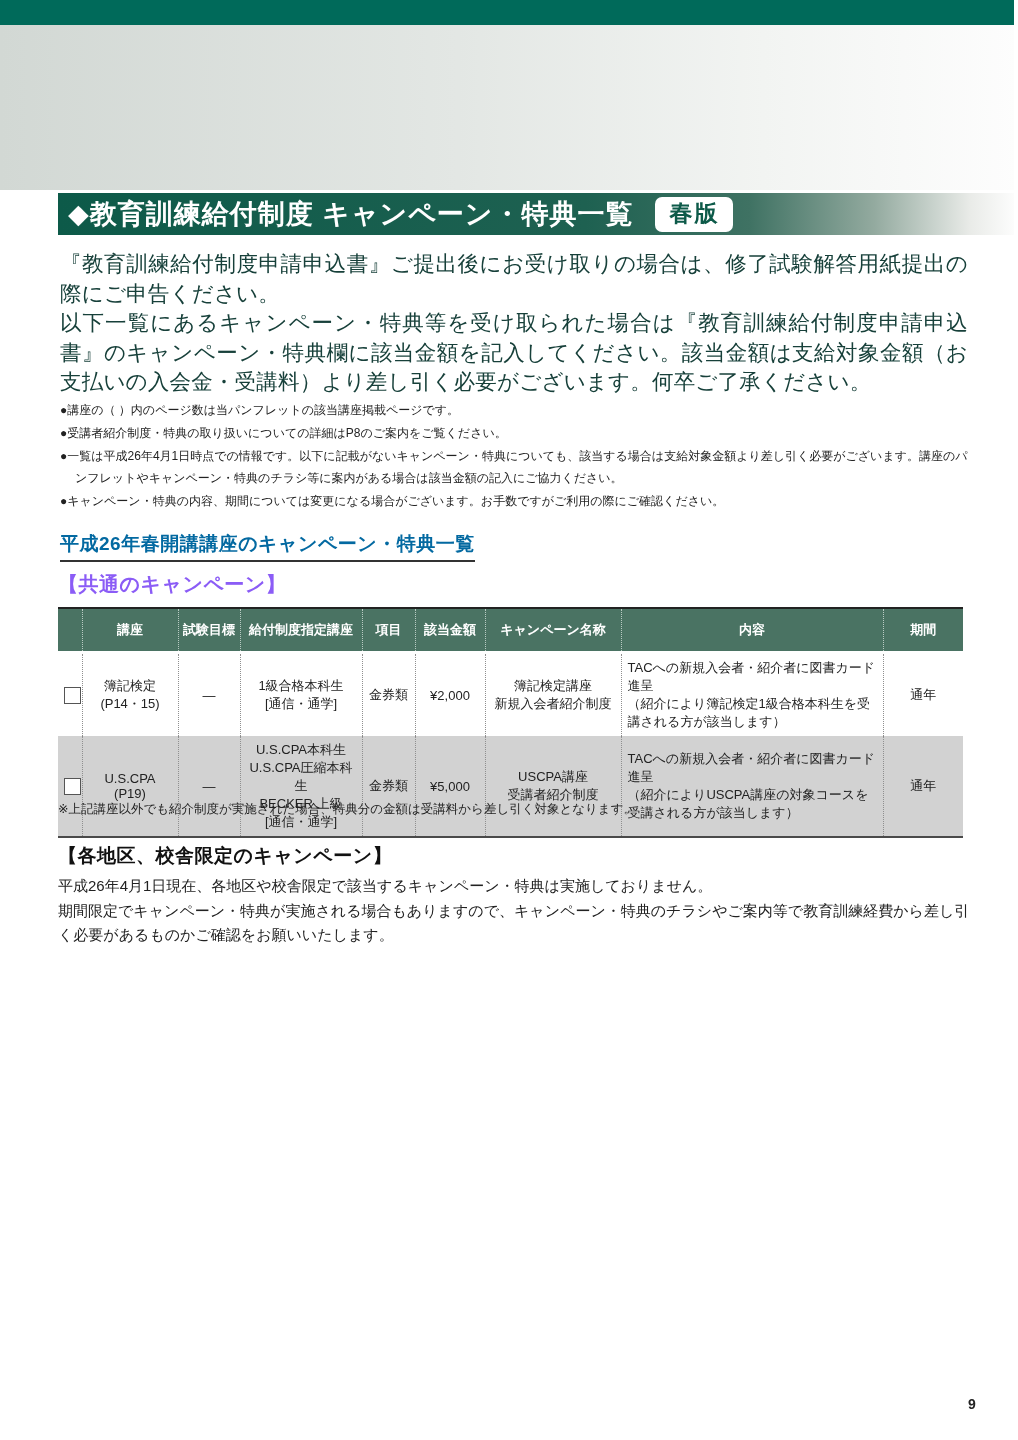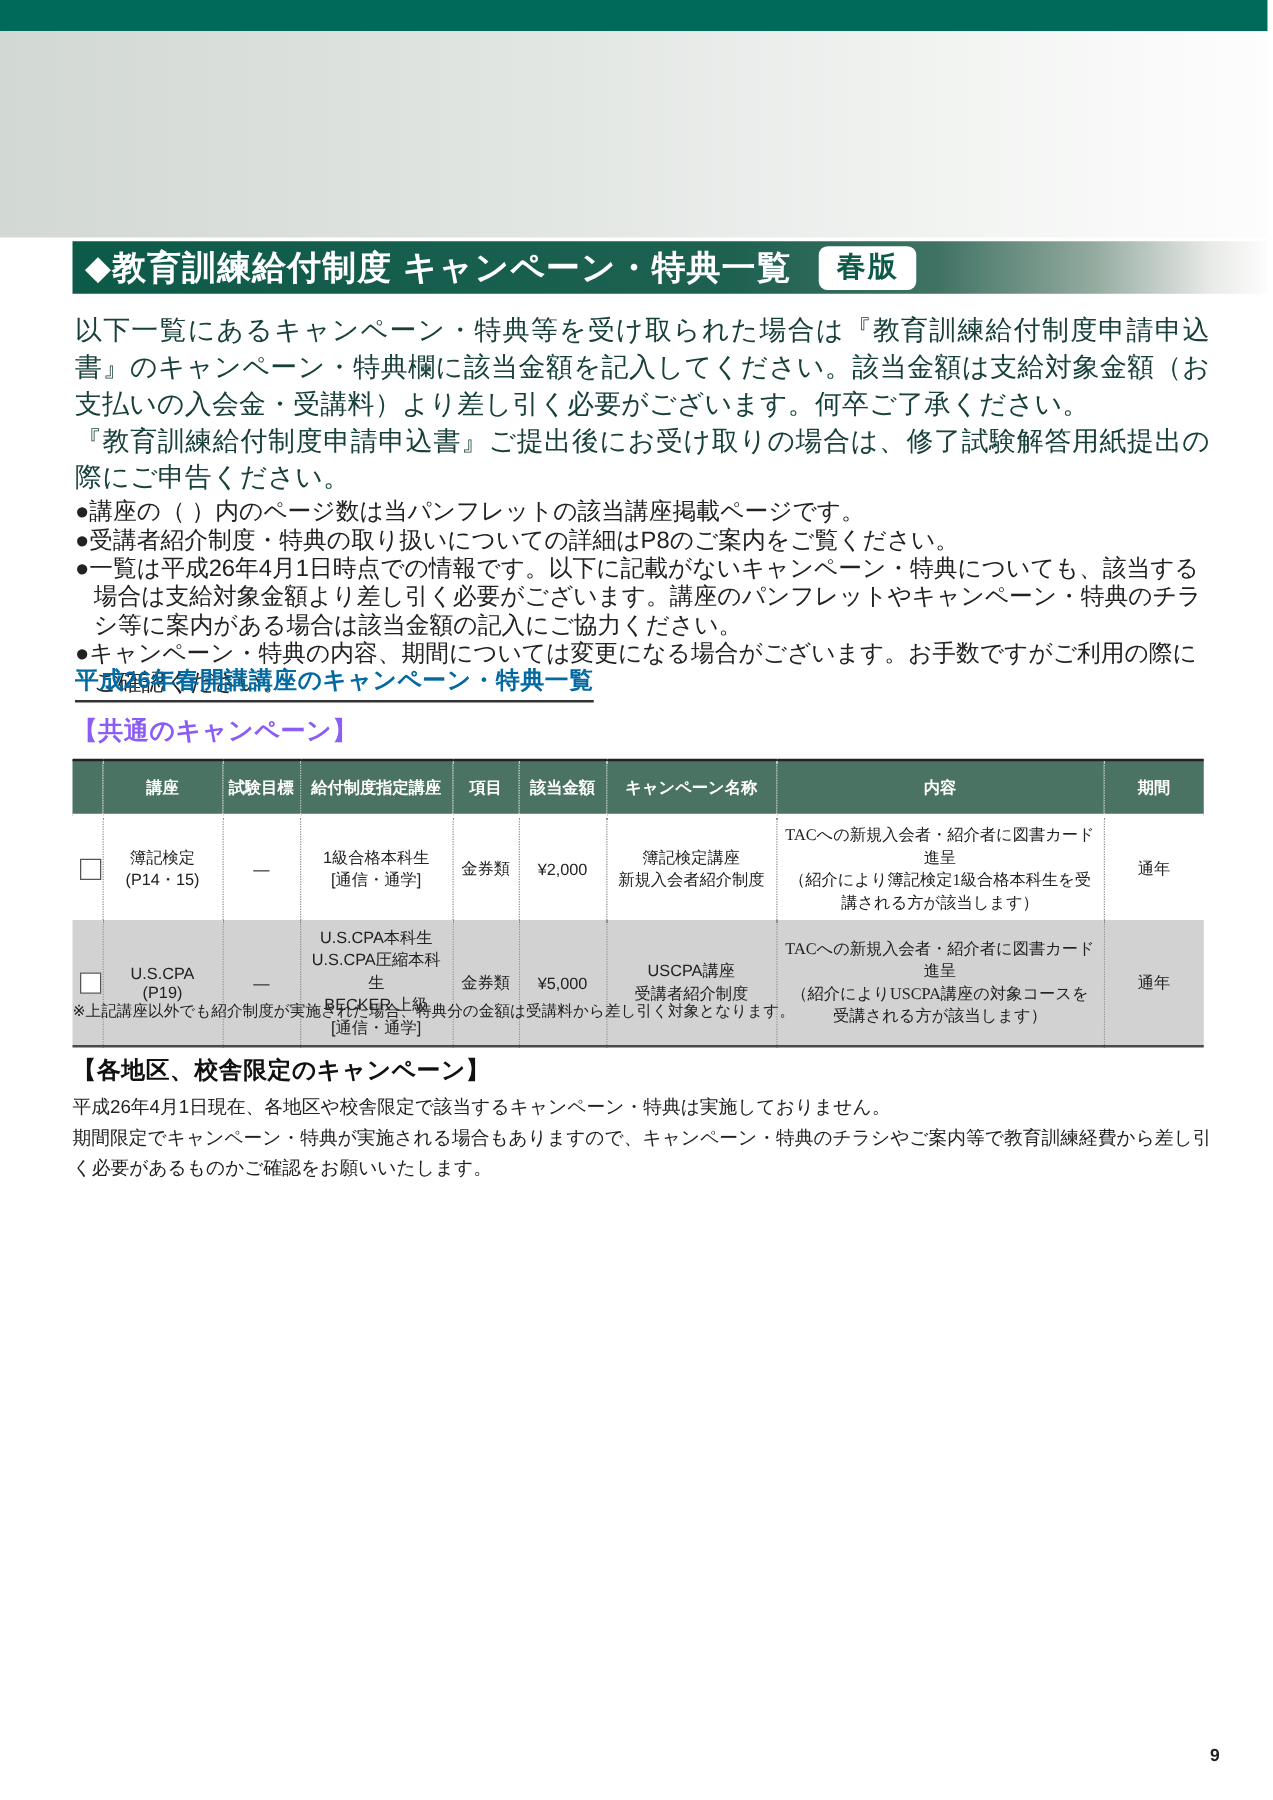--- a/index.html
+++ b/index.html
@@ -18,41 +18,41 @@
   .title-text{color:#fff;font-size:27px;font-weight:bold;letter-spacing:1px;padding-left:10px;white-space:nowrap;}
   .badge{display:inline-block;margin-left:22px;background:#fff;color:#0d5a49;font-size:23px;font-weight:bold;
     padding:1px 14px 3px 14px;border-radius:7px;letter-spacing:2px;}
 
   
   .intro{position:absolute;left:60px;top:250px;width:908px;color:#17403a;
     font-size:21.5px;line-height:29.5px;font-weight:500;letter-spacing:0.2px;text-align:justify;}
   .intro p{margin:0;}
 
   
-  .bullets{position:absolute;left:60px;top:399px;width:912px;font-size:19px;line-height:22.8px;color:#222;}
+  .bullets{position:absolute;left:60px;top:399px;width:912px;font-size:12px;line-height:22.8px;color:#222;}
   .bullets div{padding-left:15px;text-indent:-15px;}
 
   
   .list-heading{position:absolute;left:60px;top:531px;font-size:19px;font-weight:bold;color:#0369a1;
     border-bottom:2px solid #333;padding-bottom:3px;letter-spacing:0.5px;}
   .sub-heading{position:absolute;left:58px;top:571px;font-size:20px;font-weight:bold;color:#8b5cf6;letter-spacing:0.5px;}
   .local-heading{position:absolute;left:58px;top:843px;font-size:19px;font-weight:bold;color:#111;letter-spacing:0.5px;}
 
   
   .tbl-wrap{position:absolute;left:58px;top:607px;width:905px;}
   table{border-collapse:collapse;width:905px;table-layout:fixed;border-bottom:2px solid #4a4a4a;}
   thead th{background:#4a7363;color:#fff;font-size:13px;font-weight:bold;height:38px;
     border-top:2px solid #222;border-bottom:3px solid #fff;padding:2px 3px;}
   tbody td{font-size:13px;color:#222;text-align:center;vertical-align:middle;padding:5px 6px;
     border-left:1px dotted #8f8f8f;}
   tbody td:first-child,thead th:first-child{border-left:none;}
   thead th + th{border-left:1px dotted #b9cbc3;}
   tbody tr.r1{background:#ffffff;height:62px;}
   tbody tr.r2{background:#d2d2d2;height:92px;}
-  td.left{text-align:center;font-family:Liberation Serif, serif;}
+  td.left{text-align:left;}
   .ml{white-space:pre-line;}
   .cbx{display:inline-block;width:15px;height:15px;border:1.5px solid #555;background:#fff;vertical-align:middle;}
 
   .tbl-note{position:absolute;left:58px;top:801px;font-size:12.5px;color:#222;}
 
   
   .local-text{position:absolute;left:58px;top:874px;width:912px;font-size:15px;line-height:24.5px;color:#222;}
   .local-text p{margin:0;}
 
   .page-num{position:absolute;left:968px;top:1396px;font-size:14px;font-weight:bold;color:#222;}
@@ -64,22 +64,22 @@
 
   <div class="top-bar"></div>
   <div class="grad-band"></div>
 
   <div class="title-bar">
     <span class="title-text">◆教育訓練給付制度 キャンペーン・特典一覧</span>
     <span class="badge">春版</span>
   </div>
 
   <div class="intro">
+    <p>『教育訓練給付制度申請申込書』ご提出後にお受け取りの場合は、修了試験解答用紙提出の際にご申告ください。</p>
     <p>以下一覧にあるキャンペーン・特典等を受け取られた場合は『教育訓練給付制度申請申込書』のキャンペーン・特典欄に該当金額を記入してください。該当金額は支給対象金額（お支払いの入会金・受講料）より差し引く必要がございます。何卒ご了承ください。</p>
-    <p>『教育訓練給付制度申請申込書』ご提出後にお受け取りの場合は、修了試験解答用紙提出の際にご申告ください。</p>
   </div>
 
   <div class="bullets">
     <div>●講座の（ ）内のページ数は当パンフレットの該当講座掲載ページです。</div>
     <div>●受講者紹介制度・特典の取り扱いについての詳細はP8のご案内をご覧ください。</div>
     <div>●一覧は平成26年4月1日時点での情報です。以下に記載がないキャンペーン・特典についても、該当する場合は支給対象金額より差し引く必要がございます。講座のパンフレットやキャンペーン・特典のチラシ等に案内がある場合は該当金額の記入にご協力ください。</div>
     <div>●キャンペーン・特典の内容、期間については変更になる場合がございます。お手数ですがご利用の際にご確認ください。</div>
   </div>
 
   <div class="list-heading">平成26年春開講講座のキャンペーン・特典一覧</div>

